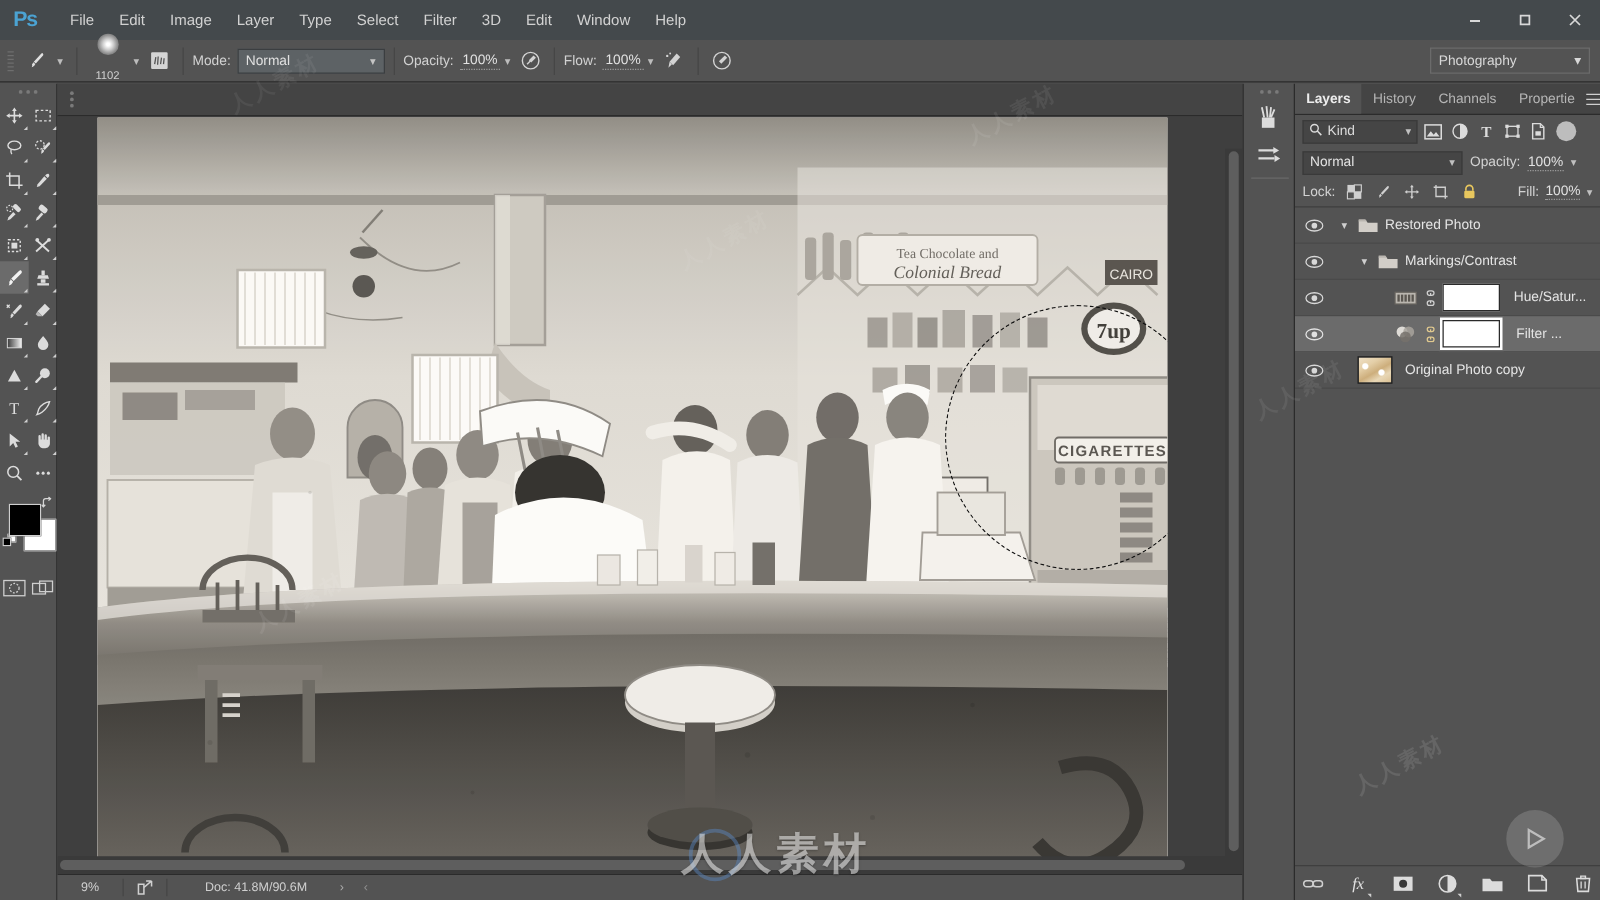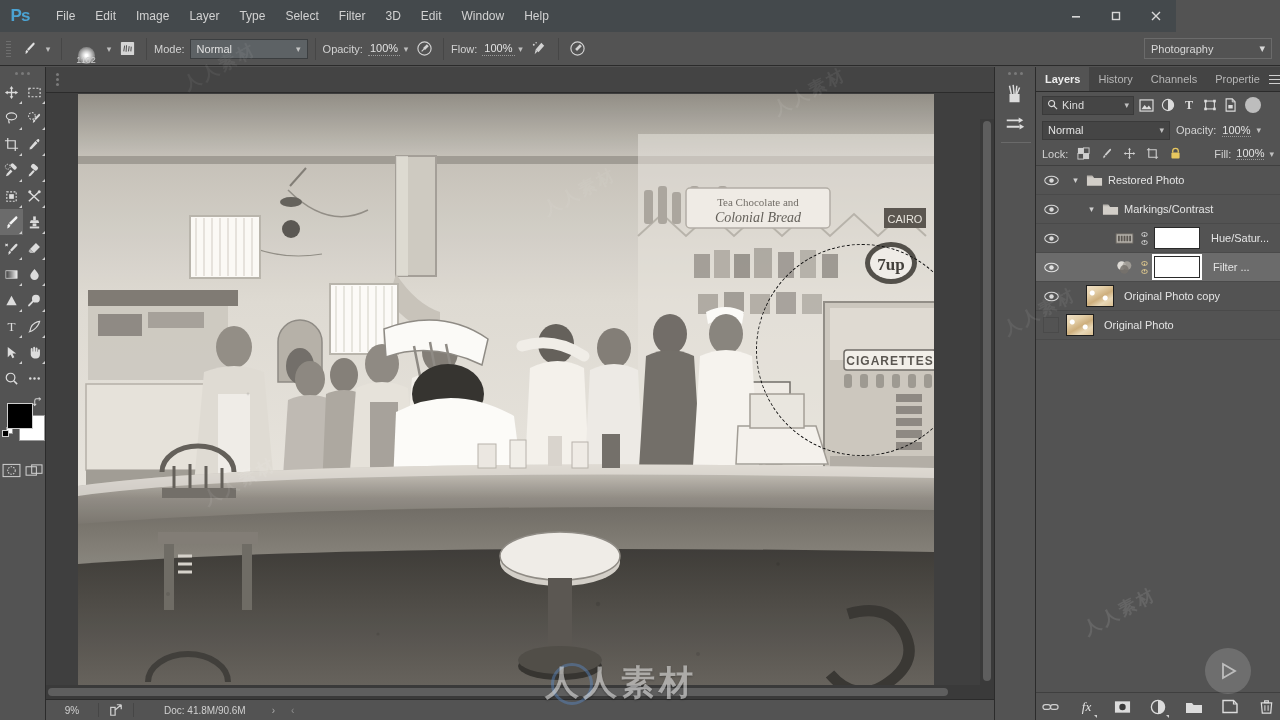--- a/index.html
+++ b/index.html
@@ -8,21 +8,21 @@
     font-family: "Liberation Sans", sans-serif;
     background:#535353;
     color:#c8c8c8;
     font-size:11px;
     -webkit-font-smoothing:antialiased;
   }
   .app { position:relative; width:1280px; height:720px; }
 
   
   .titlebar{
-    position:absolute; left:0; top:0; width:1176px; height:32px;
+    position:absolute; left:0; top:0; width:1280px; height:32px;
     background:#44494c; display:flex; align-items:center;
   }
   .ps-logo{
     width:40px; height:32px; display:flex; align-items:center; justify-content:center;
     color:#4ba3d3; font-weight:bold; font-size:17px; letter-spacing:-1px;
   }
   .menubar{ display:flex; align-items:center; height:32px; margin-left:6px;}
   .menu-item{
     padding:6px 10px; font-size:12px; color:#d2d2d2; cursor:default;
   }
@@ -34,21 +34,21 @@
   .optionsbar{
     position:absolute; left:0; top:32px; width:1280px; height:34px;
     background:#535353; border-bottom:1px solid #2b2b2b;
     display:flex; align-items:center; padding-left:4px;
   }
   .grip{ width:9px; height:24px; display:flex; flex-direction:column; justify-content:center; gap:2px; margin-right:3px;}
   .grip i{ display:block; height:1px; background:#6e6e6e; width:5px; margin-left:2px;}
   .ob-sep{ width:1px; height:22px; background:#464646; margin:0 7px; }
   .tool-icon-box{ width:26px;height:24px; display:flex;align-items:center;justify-content:center; }
   .caret{ width:12px; display:flex; align-items:center; justify-content:center; color:#bdbdbd; font-size:9px;}
-  .brush-preview{ width:34px; height:30px; position:relative; display:flex; align-items:flex-end; justify-content:center;}
+  .brush-preview{ width:34px; height:30px; position:relative; display:flex; align-items:flex-start; justify-content:center;}
   .brush-dot{
     width:17px;height:17px;border-radius:50%; margin-top:-7px;
     background:radial-gradient(circle, #ffffff 10%, #cfcfcf 35%, #8a8a8a 65%, #6b6b6b 100%);
   }
   .brush-num{ position:absolute; bottom:-1px; left:0; width:34px; text-align:center; font-size:9px; color:#d0d0d0;}
   .ob-label{ color:#d2d2d2; font-size:11px; margin-right:5px; }
   .ob-select{
     background:#5d6265; border:1px solid #3b3e40; color:#e0e0e0;
     height:20px; display:flex; align-items:center; padding:0 6px; font-size:11px;
     min-width:118px; justify-content:space-between; gap:8px;
@@ -1097,29 +1097,20 @@
               <ellipse cx="8" cy="5.5" rx="7.2" ry="4.6" fill="none" stroke="#d8d8d8" stroke-width="1.1"></ellipse>
               <circle cx="8" cy="5.5" r="2.4" fill="#d8d8d8"></circle>
             </svg>
         </div>
         <div class="lr-content" style="margin-left:20px;">
           <span class="thumb-img"></span>
           <span class="lname" style="margin-left:5px;">Original Photo copy</span>
         </div>
       </div>
 
-      <div class="layerrow">
-        <div class="eye">
-          <span class="eyebox"></span>
-        </div>
-        <div class="lr-content" style="margin-left:0px;">
-          <span class="thumb-img"></span>
-          <span class="lname" style="margin-left:5px;">Original Photo</span>
-        </div>
-      </div>
     </div>
 
     <div class="panel-footer">
       <div class="pf-btn">
         <svg width="17" height="12" viewBox="0 0 18 12">
             <rect x="1" y="3.4" width="8" height="5.2" rx="2.6" fill="none" stroke="#cfcfcf" stroke-width="1.3"></rect>
             <rect x="9" y="3.4" width="8" height="5.2" rx="2.6" fill="none" stroke="#cfcfcf" stroke-width="1.3"></rect>
           </svg>
       </div>
       <div class="pf-btn">

